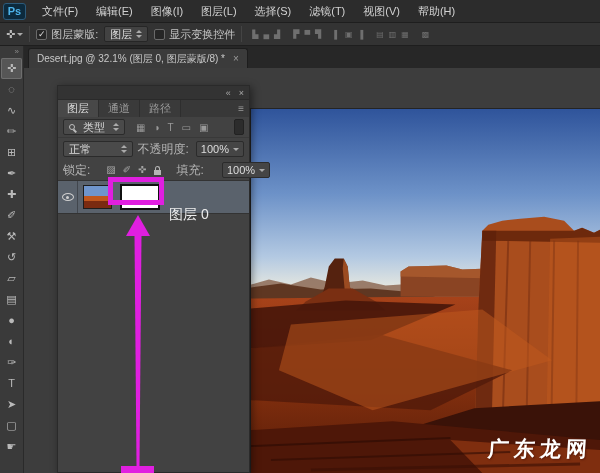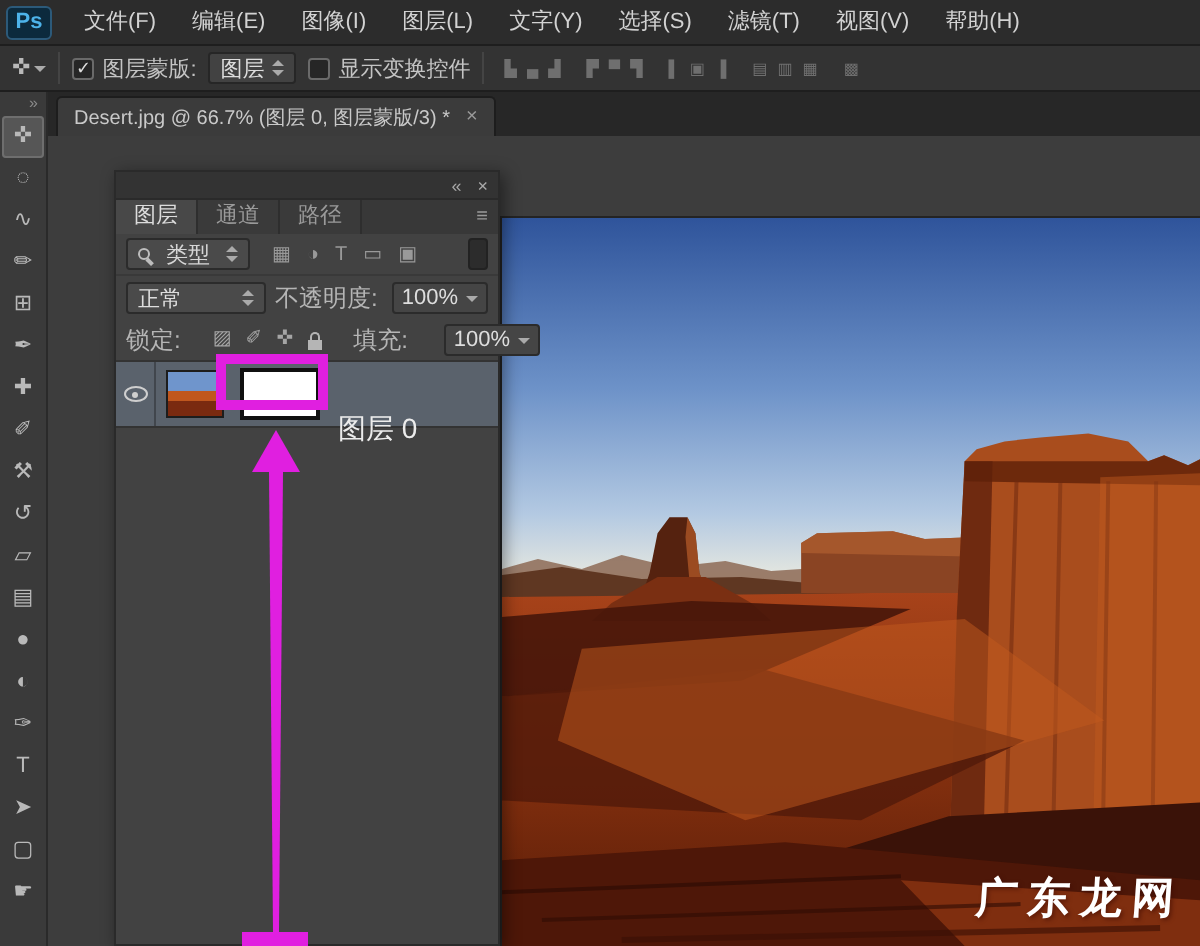--- a/index.html
+++ b/index.html
@@ -105,21 +105,20 @@
 
 <div id="app">
 
   <div id="menubar">
     <div id="ps-logo">Ps</div>
     <div style="display:flex;">
         <span class="menu-item">文件(F)</span>
         <span class="menu-item">编辑(E)</span>
         <span class="menu-item">图像(I)</span>
         <span class="menu-item">图层(L)</span>
-        <span class="menu-item">文字(Y)</span>
         <span class="menu-item">选择(S)</span>
         <span class="menu-item">滤镜(T)</span>
         <span class="menu-item">视图(V)</span>
         <span class="menu-item">帮助(H)</span>
       </div>
   </div>
 
   <div id="optionsbar">
     <span class="opt-tool">
       <span class="tool-glyph">✜</span>
@@ -215,21 +214,21 @@
           <span class="tool-glyph">▢</span>
         </div>
         <div class="tool">
           <span class="tool-glyph">☛</span>
         </div>
       </div>
   </div>
 
   <div id="tabbar">
     <div id="doc-tab">
-      <span id="doc-tab-title">Desert.jpg @ 66.7% (图层 0, 图层蒙版/3) *</span>
+      <span id="doc-tab-title">Desert.jpg @ 32.1% (图层 0, 图层蒙版/8) *</span>
       <span id="doc-tab-close">×</span>
     </div>
   </div>
 
   <div id="pasteboard"></div>
 
   <div id="canvas">
     <svg viewBox="0 0 350 365" preserveAspectRatio="none">
       <defs>
         <linearGradient id="sky" x1="0" y1="0" x2="0" y2="1">

